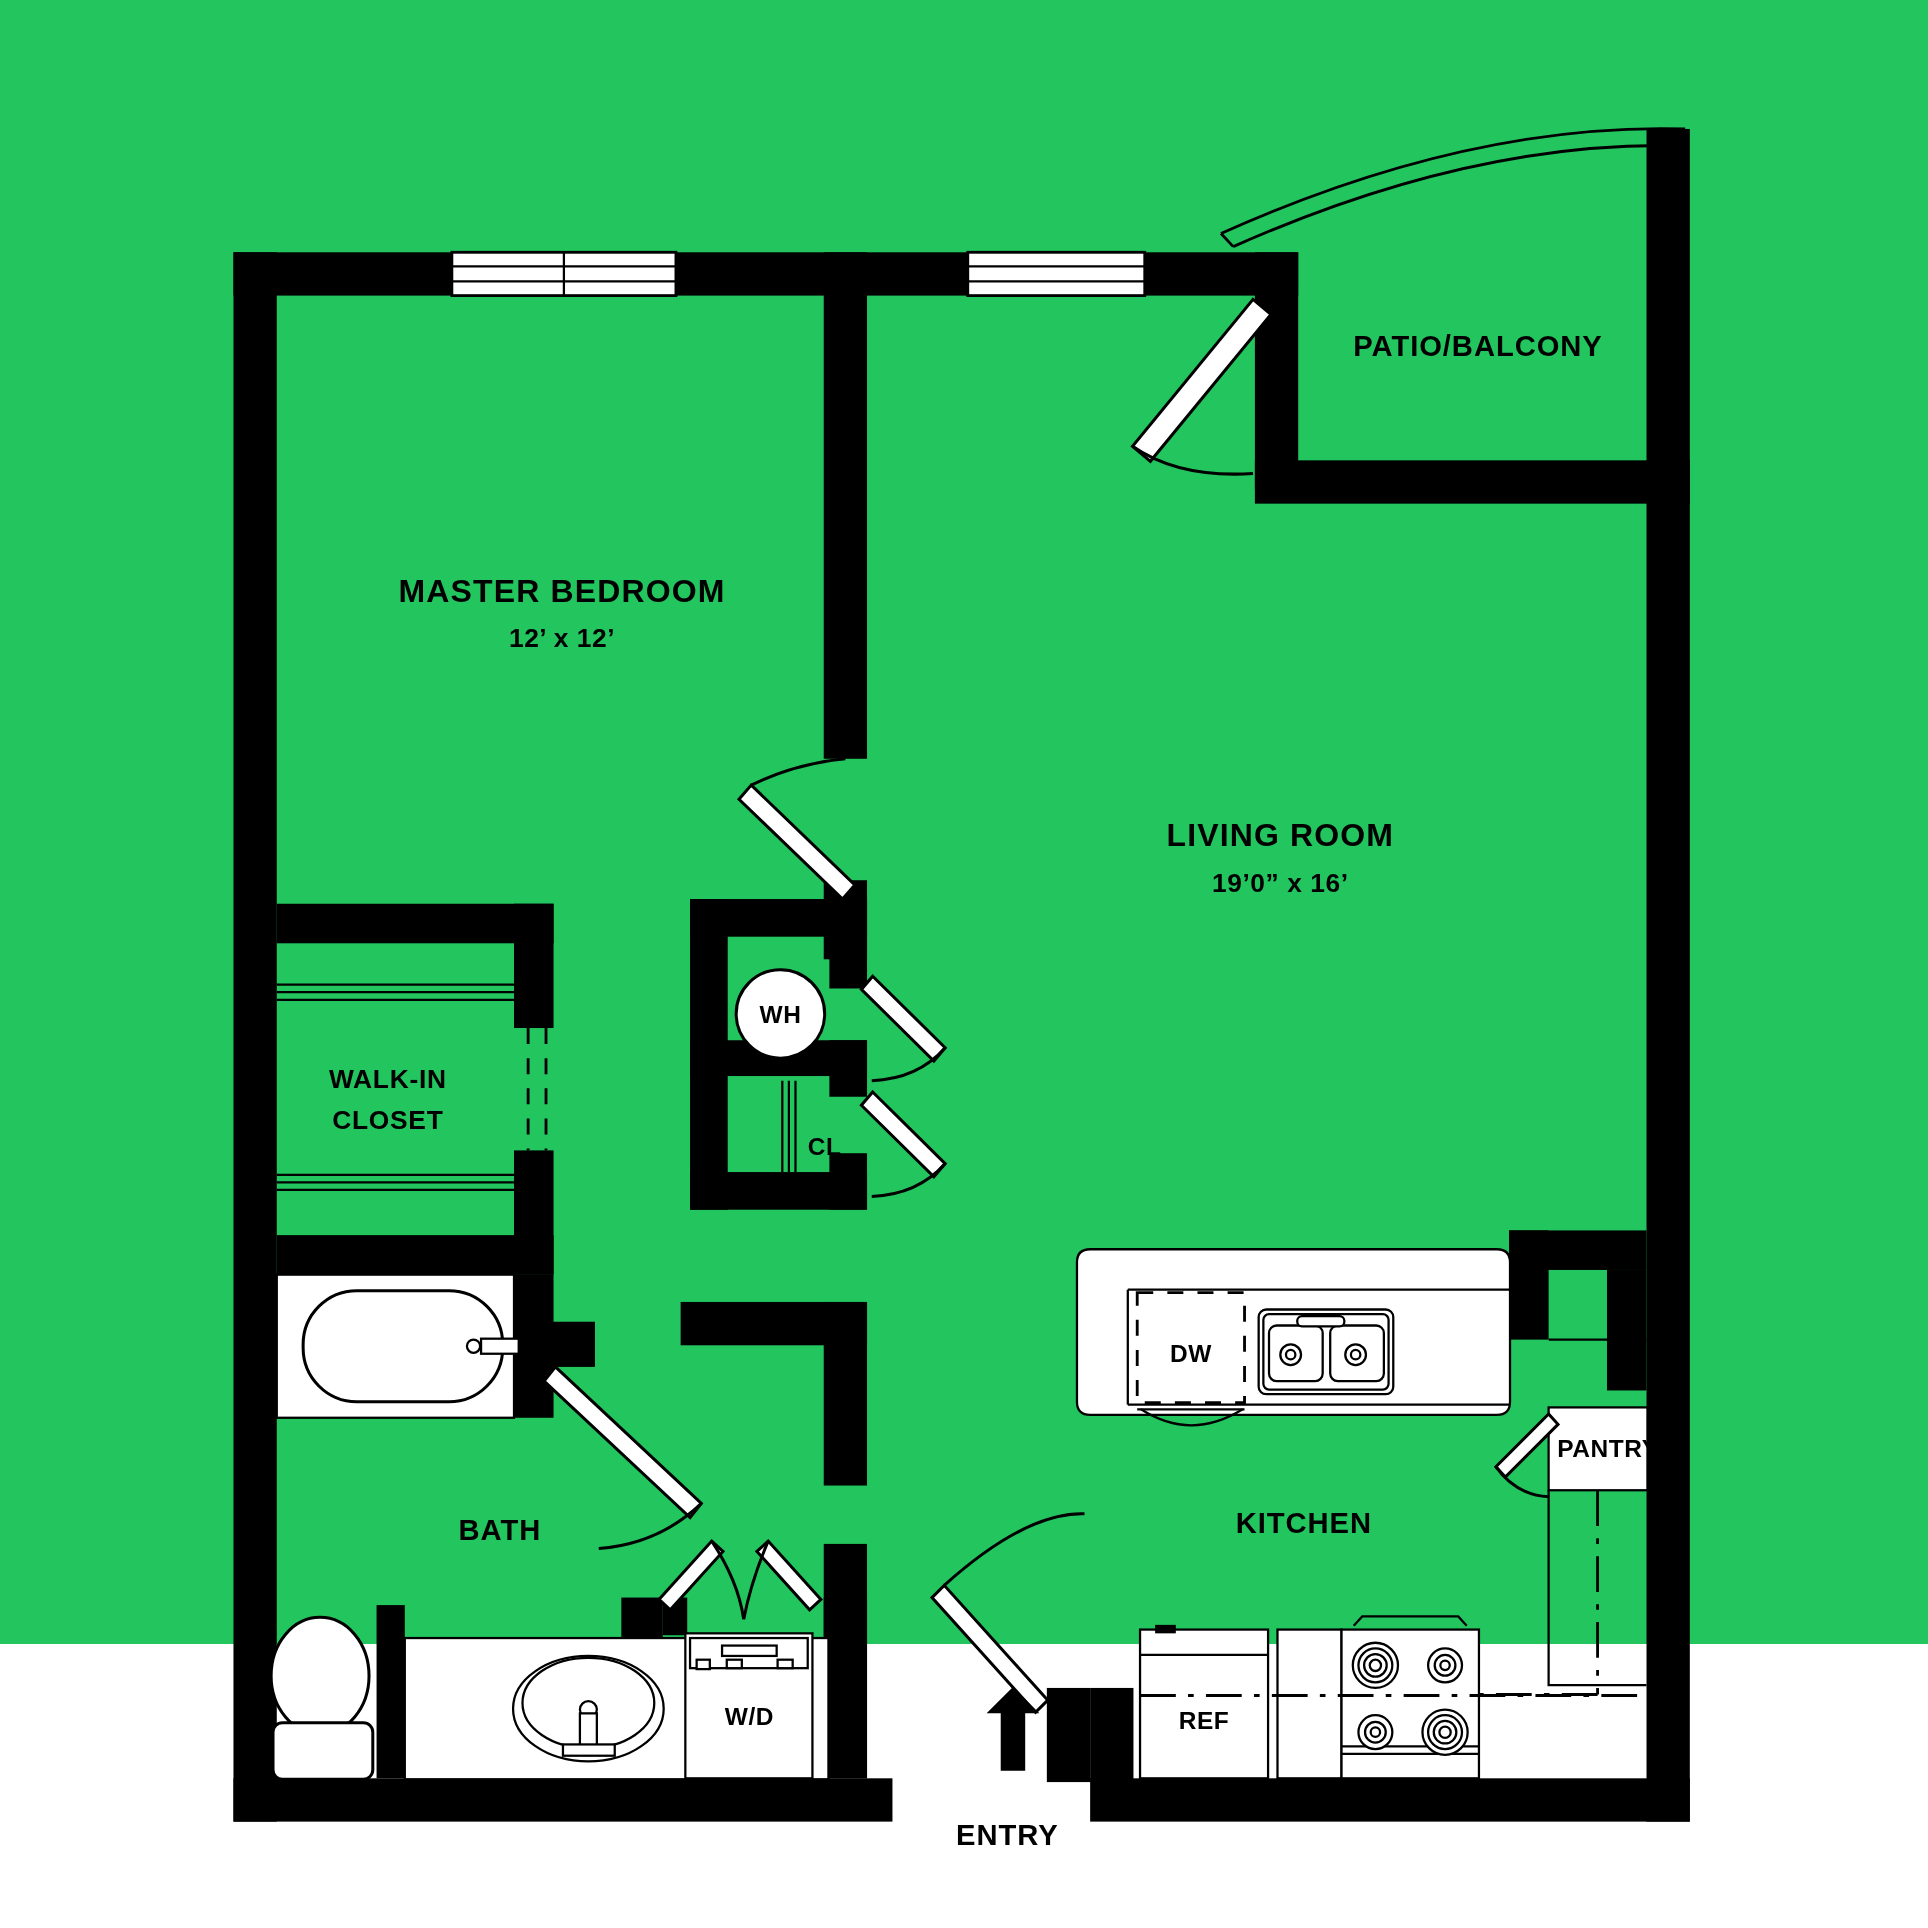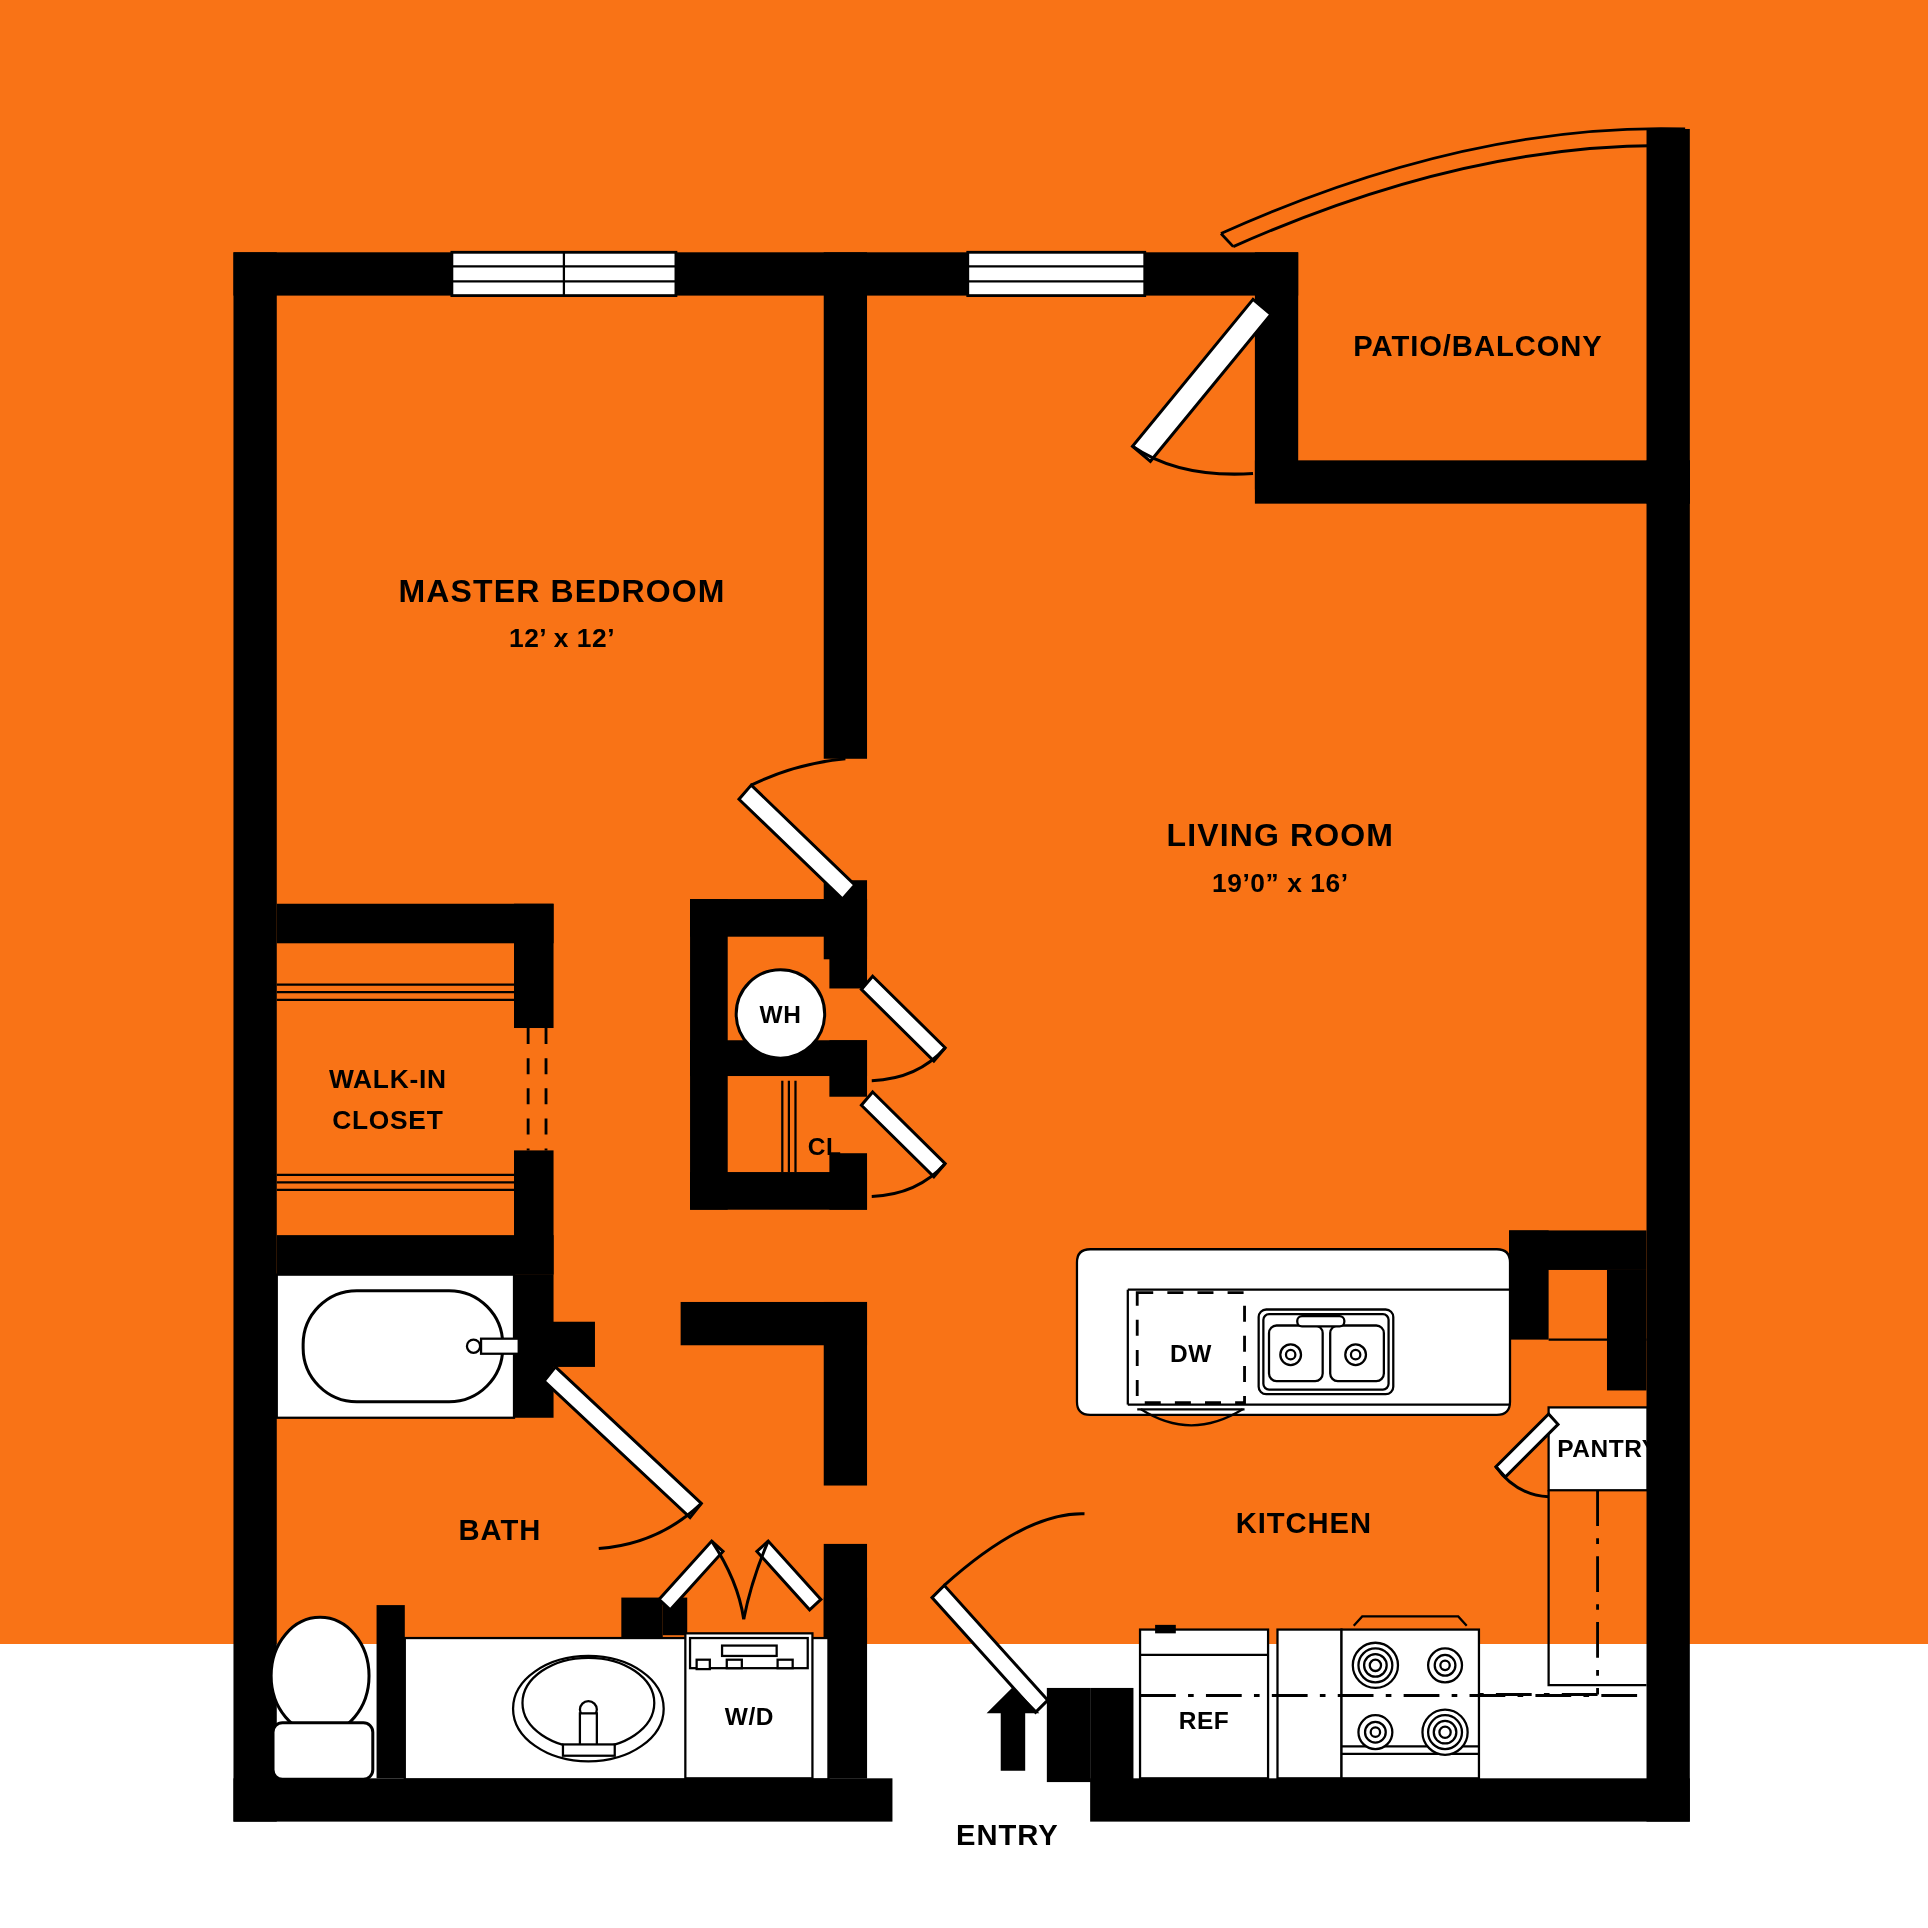--- a/index.html
+++ b/index.html
@@ -9,21 +9,21 @@
     background: #ffffff;
     width: 1928px;
     height: 1928px;
     overflow: hidden;
     font-family: "Liberation Sans", sans-serif;
   }
   #plan-root {
     position: relative;
     width: 1928px;
     height: 1644px;
-    background: #f97316;
+    background: #22c55e;
   }
   svg#floorplan {
     display: block;
     width: 1928px;
     height: 1928px;
   }
   .room-label {
     font-family: "Liberation Sans", sans-serif;
     font-weight: bold;
     fill: #000000;

